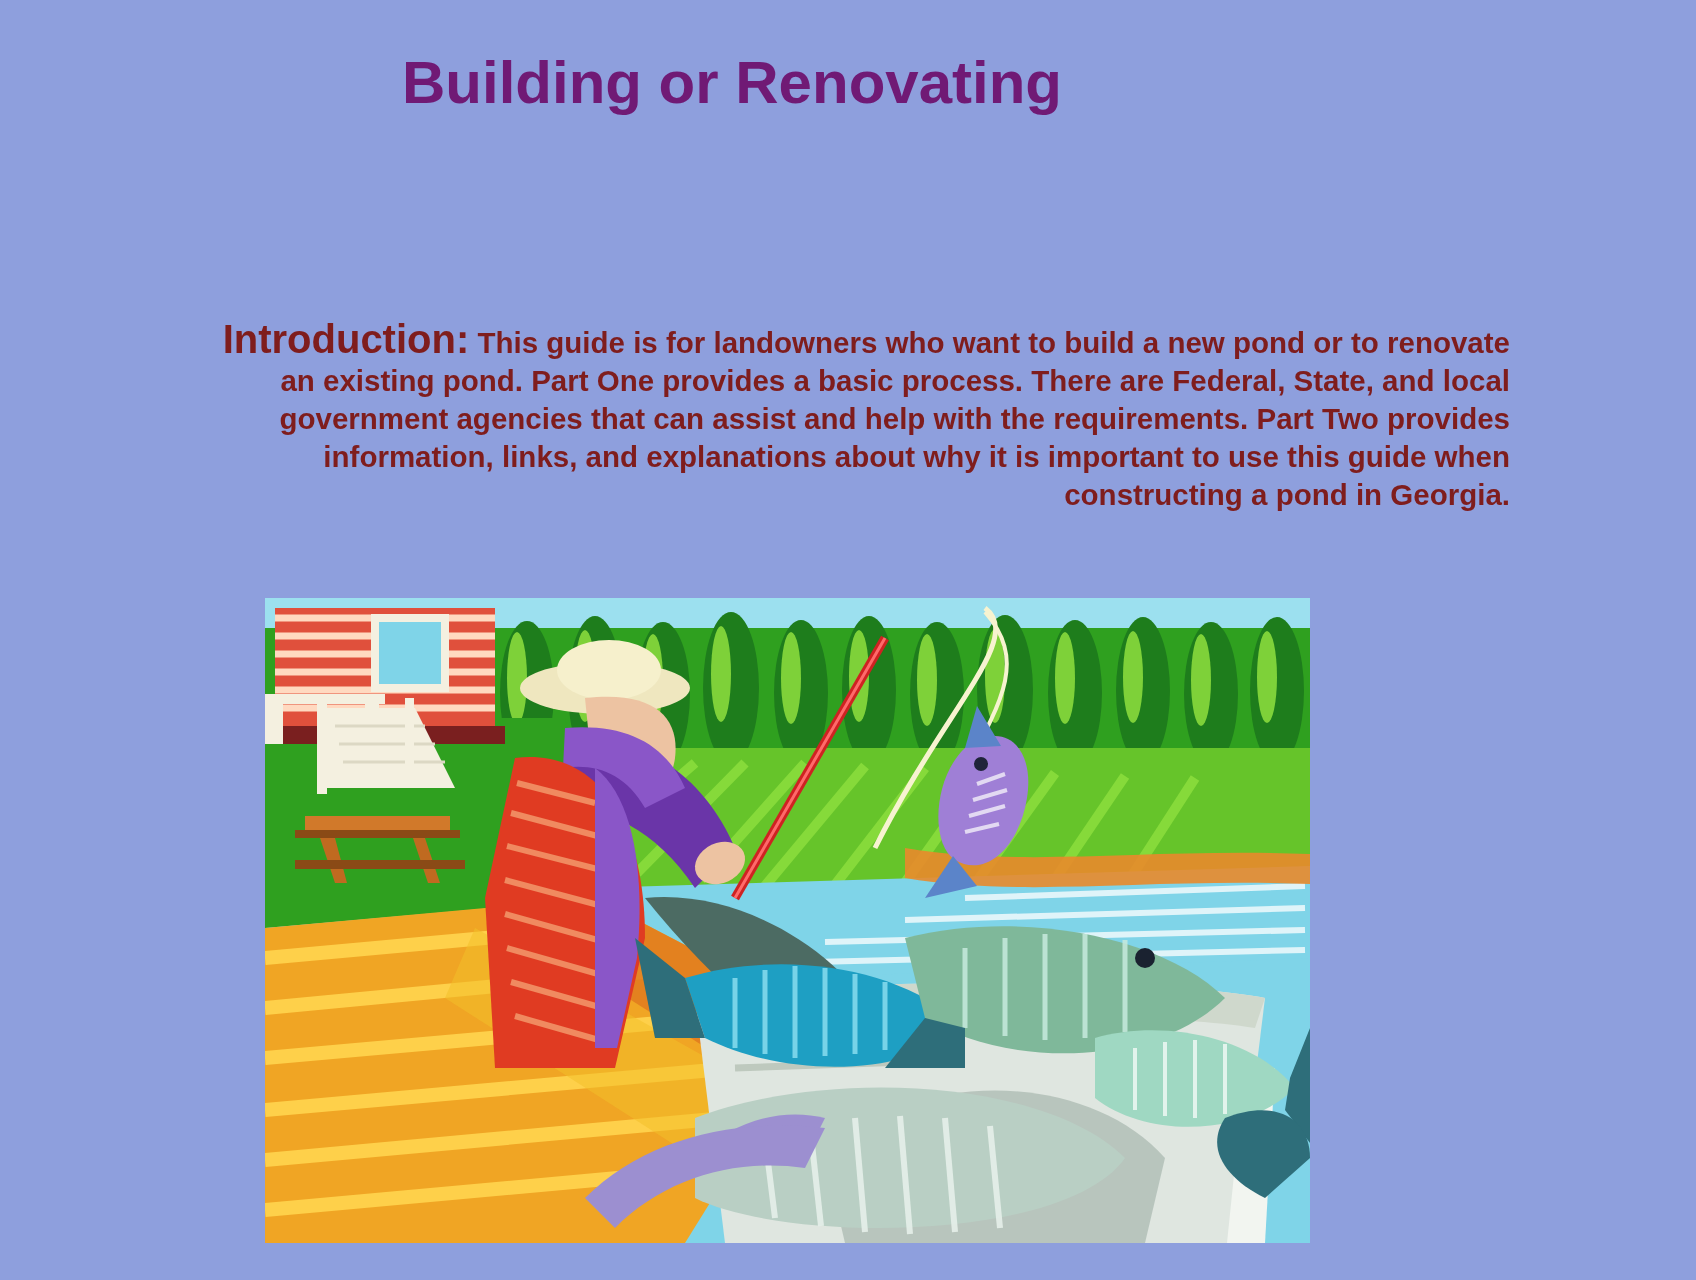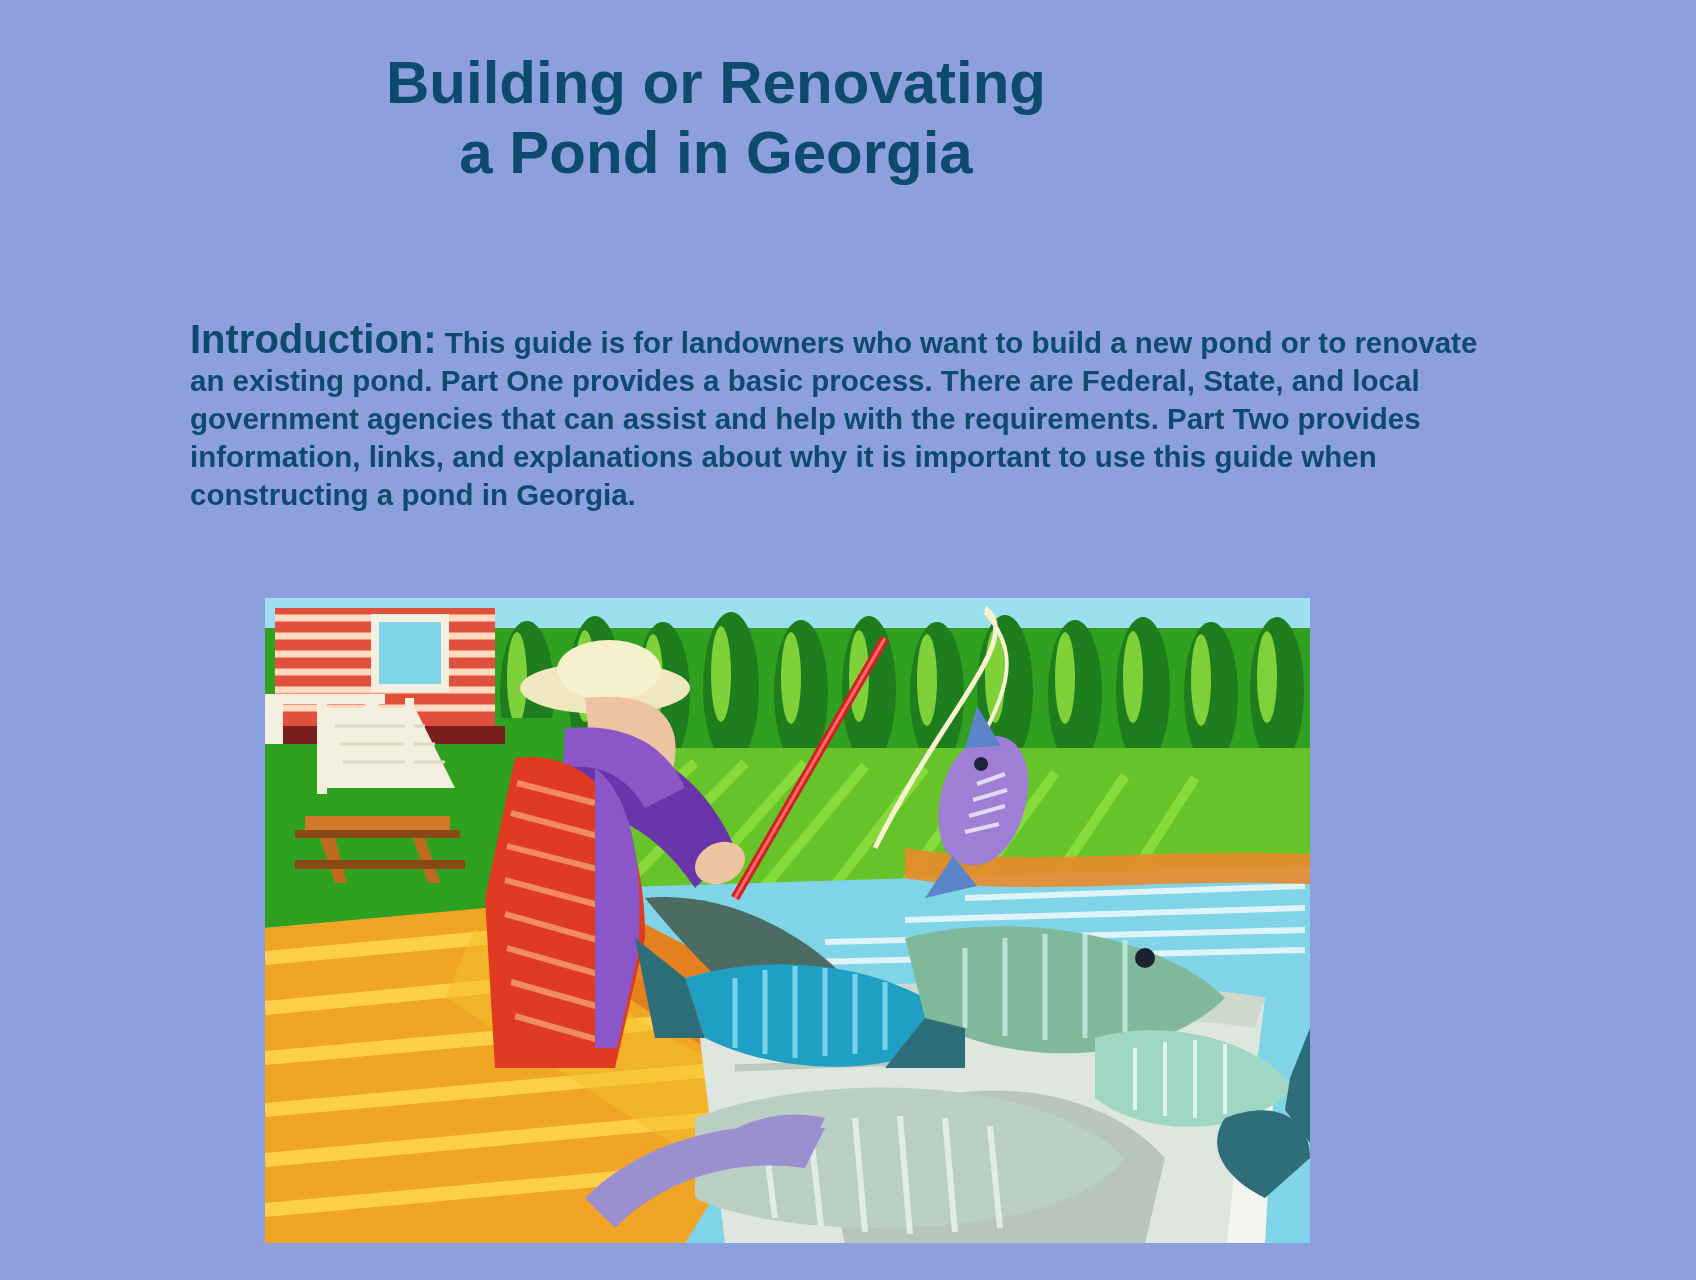--- a/index.html
+++ b/index.html
@@ -18,36 +18,37 @@
     width: 1696px;
     height: 1280px;
     background: #8e9fdd;
   }
   .title-block {
     position: absolute;
     top: 48px;
     left: 0;
     width: 1432px;
     text-align: center;
-    color: #0c4a6e;
+    color: #701a75;
     font-weight: bold;
     font-size: 60px;
     line-height: 70px;
     letter-spacing: 0px;
+    padding-left: 16px;
   }
   .title-line {
     display: block;
   }
   .intro-block {
     position: absolute;
     top: 320px;
     left: 190px;
     width: 1320px;
-    text-align: left;
-    color: #0c4a6e;
+    text-align: right;
+    color: #7f1d1d;
     font-size: 29.5px;
     font-weight: bold;
     line-height: 38px;
   }
   .intro-label {
     font-size: 40px;
     font-weight: bold;
   }
   .intro-text {
     font-size: 29.5px;
@@ -66,21 +67,20 @@
     display: block;
   }
 </style>
 </head>
 <body>
 
 <div class="slide">
 
   <div class="title-block">
     <span class="title-line">Building or Renovating</span>
-    <span class="title-line">a Pond in Georgia</span>
   </div>
 
   <div class="intro-block"><span class="intro-label">Introduction:</span><span class="intro-text"> This guide is for landowners who want to build a new pond or to renovate an existing pond. Part One provides a basic process. There are Federal, State, and local government agencies that can assist and help with the requirements. Part Two provides information, links, and explanations about why it is important to use this guide when constructing a pond in Georgia.</span></div>
 
   <div class="image-frame">
     <svg class="img-svg" width="1045" height="645" viewBox="0 0 1045 645" xmlns="http://www.w3.org/2000/svg">
 
       <rect x="0" y="0" width="1045" height="120" fill="#9ce0ef"></rect>
 
       <rect x="0" y="0" width="1045" height="40" fill="#9ce0ef"></rect>

